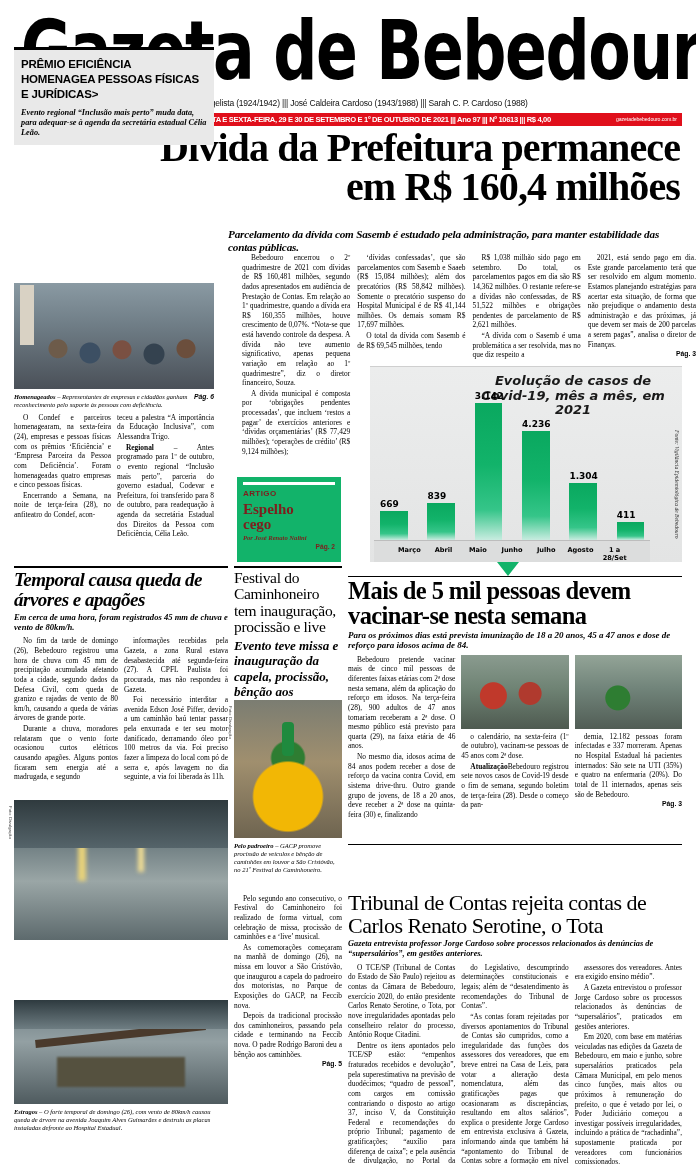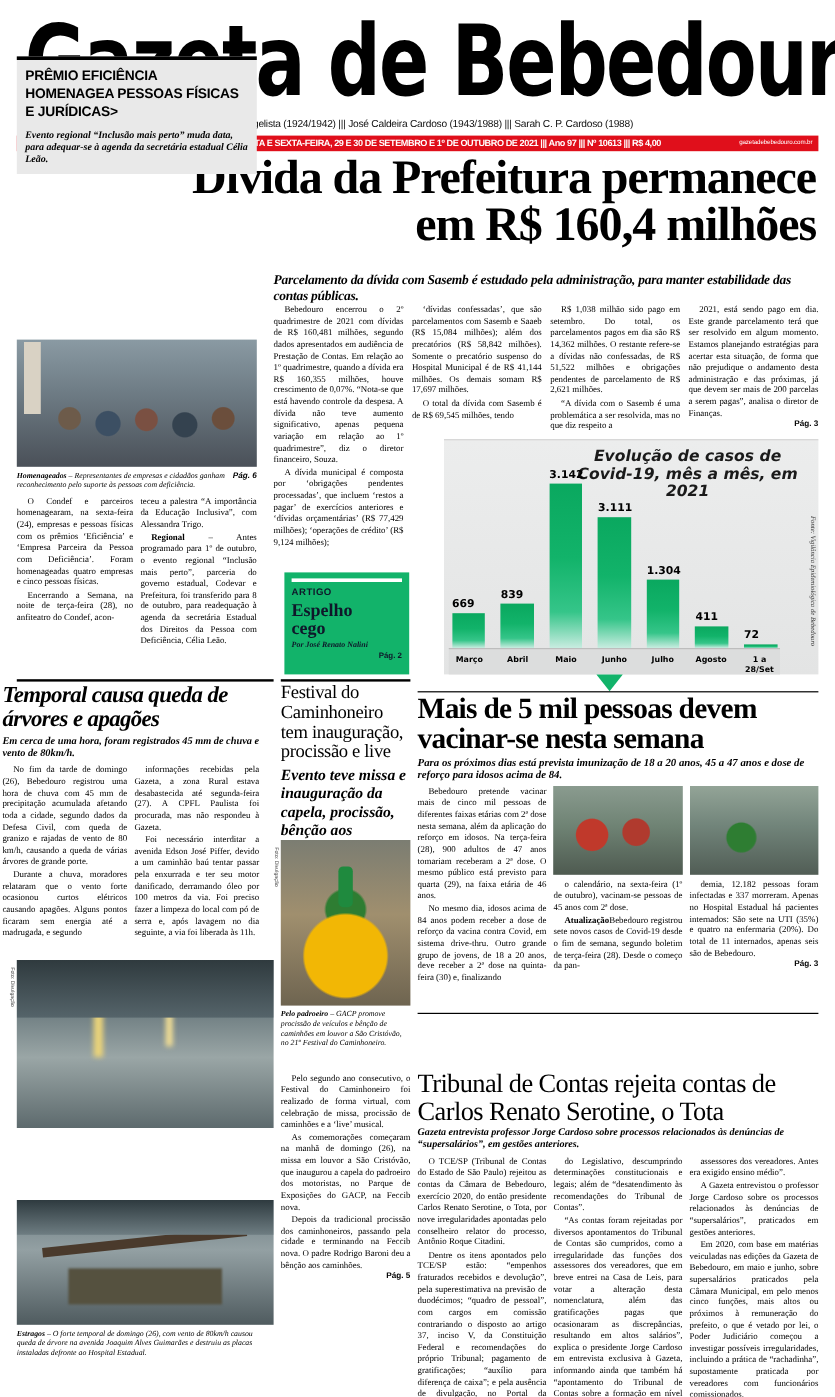--- a/index.html
+++ b/index.html
@@ -133,21 +133,21 @@
     position: absolute;
     writing-mode: vertical-rl;
     font-family: "Liberation Sans", sans-serif;
     font-size: 4.4px;
     color: #444;
   }
 
   
   .lead-cols {
     position: absolute;
-    left: 228px; top: 253px;
+    left: 242px; top: 253px;
     width: 454px;
     display: flex;
     gap: 7px;
   }
   .lead-cols .col { width: 146px; }
 
   
   .chart-box {
     position: absolute;
     left: 370px; top: 366px;
@@ -183,21 +183,21 @@
     color: #000;
   }
   .bar {
     width: 78%;
     background: linear-gradient(180deg,#0aa85f 0%, #12b36a 45%, #35c589 78%, #c8ece0 100%);
   }
   .axis {
     position: absolute;
     left: 4px; right: 32px; bottom: 0; height: 22px;
     border-top: 1px solid #bdbdbd;
-    display: flex; justify-content: space-between;
+    display: flex; justify-content: center;
     background: #dcdddd;
   }
   .axis span {
     width: 12.4%;
     text-align: center;
     font-family: "DejaVu Sans", sans-serif;
     font-weight: bold;
     font-size: 6.6px;
     padding-top: 5px;
   }
@@ -218,21 +218,21 @@
     border-right: 11px solid transparent;
     border-top: 14px solid #12b36a;
   }
 
   
   .artigo {
     position: absolute;
     left: 237px; top: 477px;
     width: 104px; height: 85px;
     background: #12b36a;
-    color: #0f172a;
+    color: #7f1d1d;
     padding: 5px 6px;
   }
   .artigo .rule { height: 2.5px; background:#fff; margin-bottom: 4px; }
   .artigo .tag {
     font-family: "Liberation Sans", sans-serif;
     font-weight: bold;
     font-size: 8px;
     letter-spacing: 0.4px;
   }
   .artigo .ttl {
@@ -251,21 +251,21 @@
   }
   .artigo .pg2 {
     font-family: "Liberation Sans", sans-serif;
     font-weight: bold;
     font-size: 6.6px;
     text-align: right;
     margin-top: 2px;
   }
 
   
-  .sec-temporal { position: absolute; left: 2px; top: 570px; width: 214px; }
+  .sec-temporal { position: absolute; left: 14px; top: 570px; width: 214px; }
   .hl-serif-i {
     font-family: "Liberation Serif", serif;
     font-weight: bold;
     font-style: italic;
     font-size: 19px;
     line-height: 1.03;
     letter-spacing: -0.5px;
   }
   .dek-i {
     font-family: "Liberation Serif", serif;
@@ -415,34 +415,30 @@
         </div>
         <div class="bar-col">
           <div class="bar-val">839</div>
           <div class="bar" style="height: 36.5212px;"></div>
         </div>
         <div class="bar-col">
           <div class="bar-val">3.142</div>
           <div class="bar" style="height: 136.769px;"></div>
         </div>
         <div class="bar-col">
-          <div class="bar-val">3.111</div>
+          <div class="bar-val">4.236</div>
           <div class="bar" style="height: 109.346px;"></div>
         </div>
         <div class="bar-col">
           <div class="bar-val">1.304</div>
           <div class="bar" style="height: 56.7624px;"></div>
         </div>
         <div class="bar-col">
           <div class="bar-val">411</div>
           <div class="bar" style="height: 17.8906px;"></div>
-        </div>
-        <div class="bar-col">
-          <div class="bar-val">72</div>
-          <div class="bar" style="height: 3.13412px;"></div>
         </div>
       </div>
     <div class="axis" id="axis">
         <span>Março</span>
         <span>Abril</span>
         <span>Maio</span>
         <span>Junho</span>
         <span>Julho</span>
         <span>Agosto</span>
         <span>1 a 28/Set</span>

